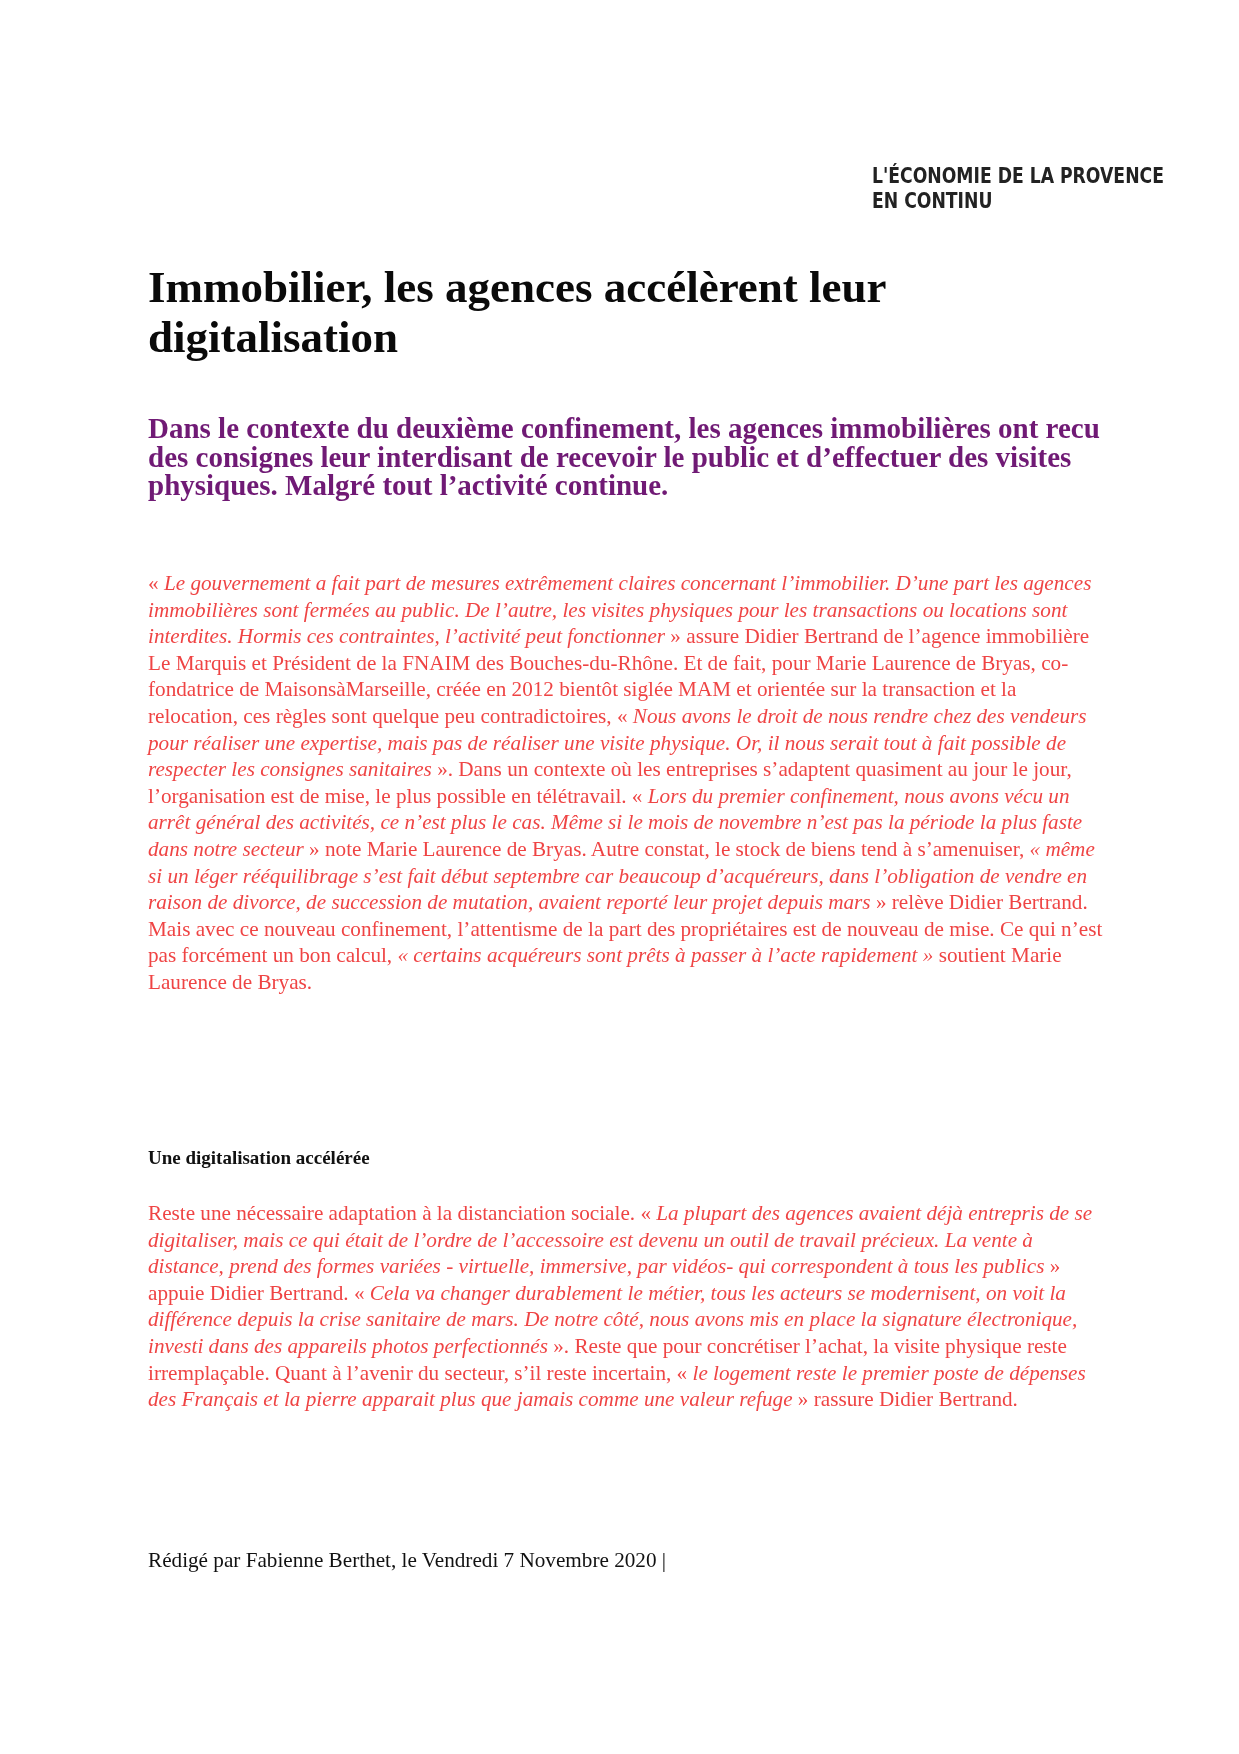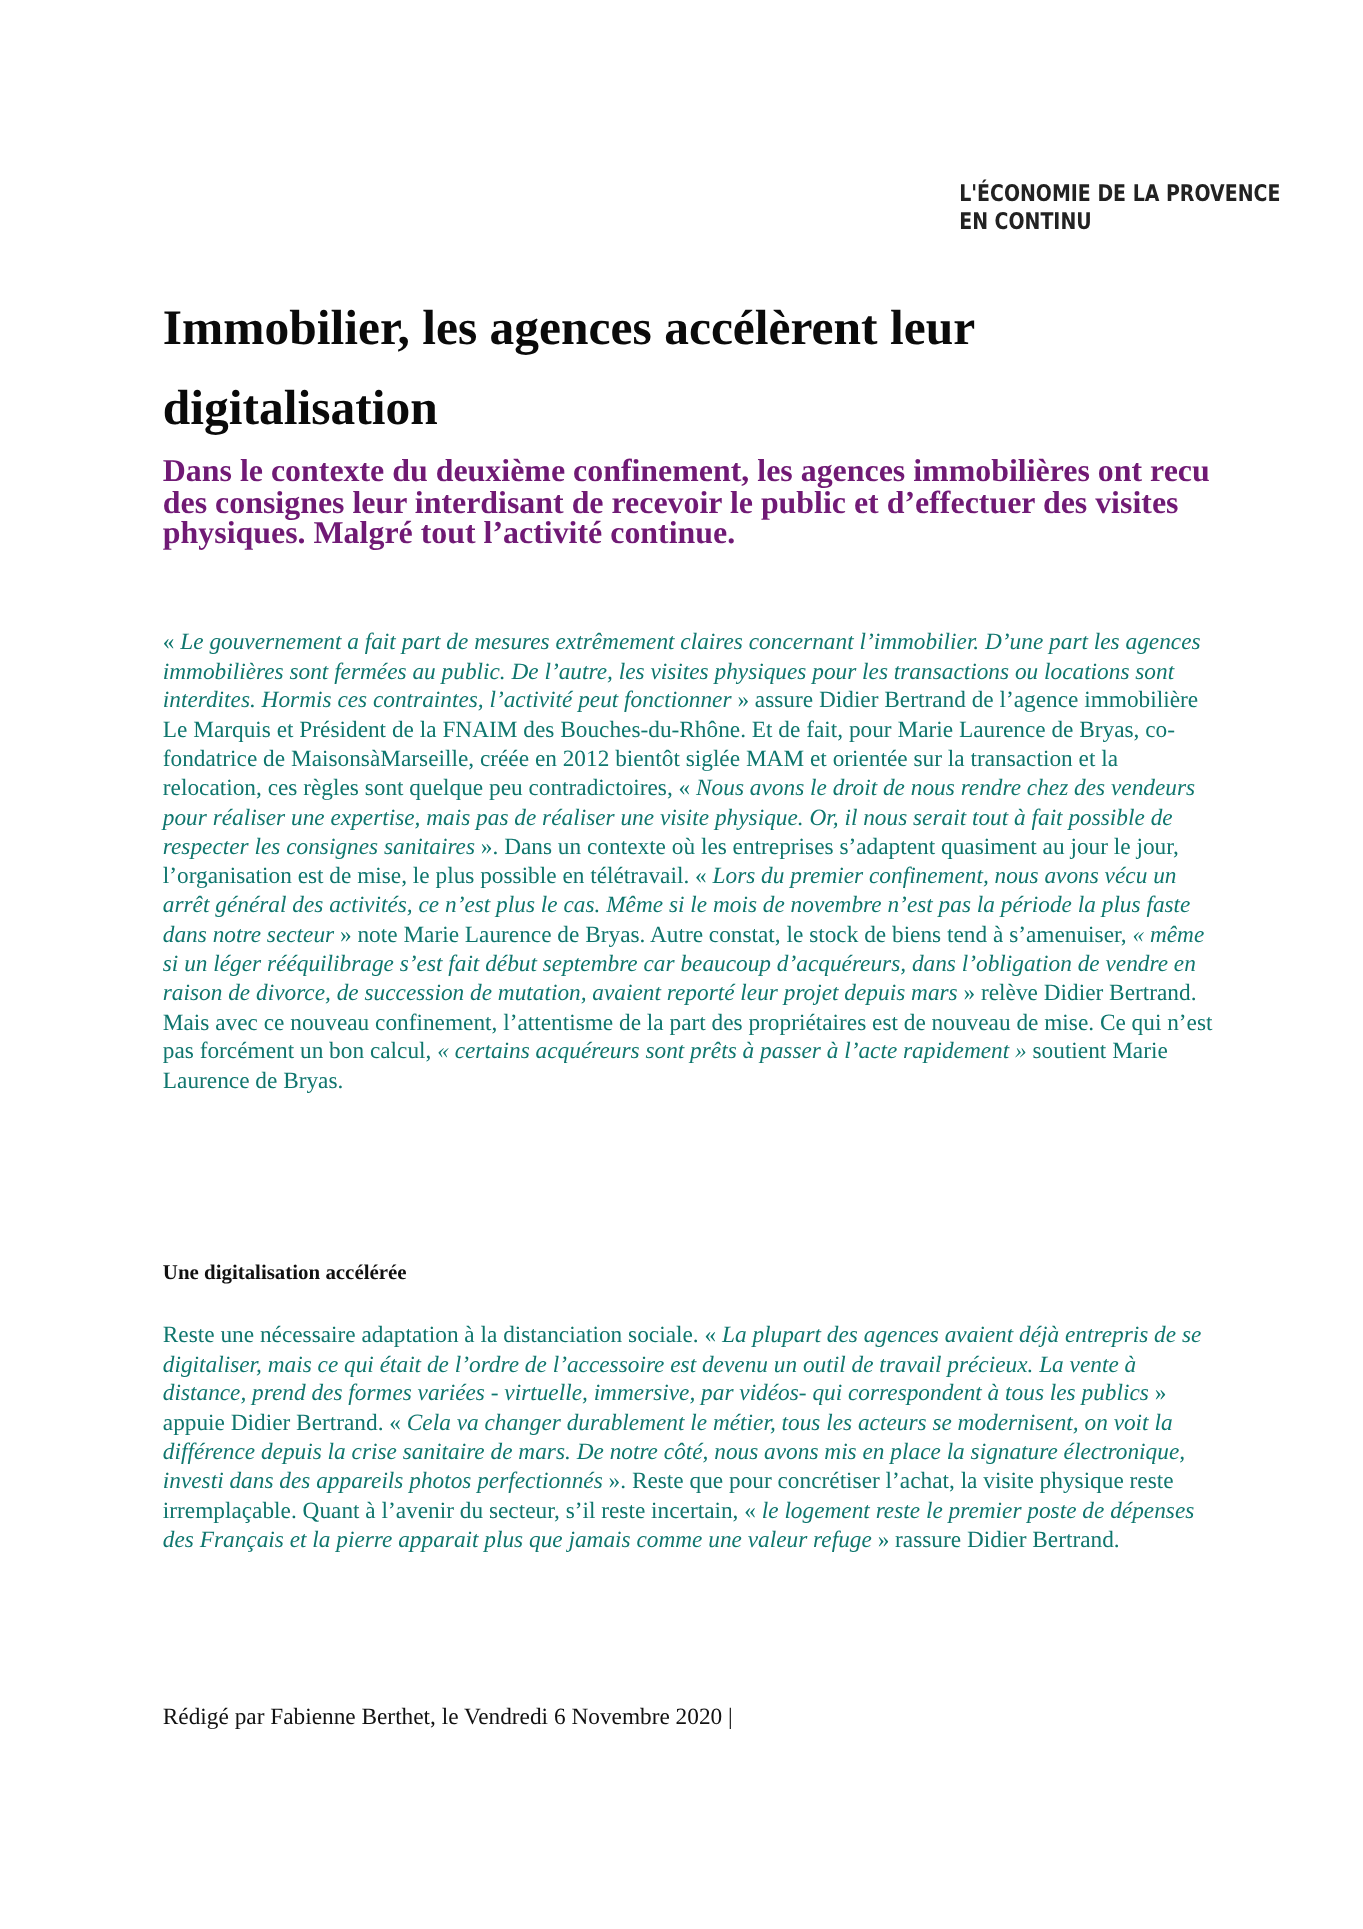--- a/index.html
+++ b/index.html
@@ -11,23 +11,23 @@
   .logo-mark { position:absolute; left:0; top:0; height:82px; display:flex; align-items:flex-end; }
   .stripes { display:flex; flex-direction:column; justify-content:space-between; height:44px; width:14px; margin-right:4px; margin-bottom:8px; }
   .stripes span { display:block; height:8px; background:#4a9fd8; }
   .lm { font-family:"DejaVu Sans", sans-serif; font-weight:bold; font-size:62px; line-height:60px; letter-spacing:-1px; display:inline-block; transform:scaleX(0.98); }
   .lm-black { color:#151515; }
   .lm-blue { color:#4a9fd8; }
   .i-wrap { position:relative; display:inline-block; }
   .i-dot { position:absolute; left:6px; top:-24px; width:14px; height:14px; background:#4a9fd8; }
   .tagline { position:absolute; left:717px; top:18px; font-family:"DejaVu Sans", sans-serif; font-weight:bold; font-size:21px; line-height:25px; color:#222; transform:scaleX(0.82); transform-origin:left top; white-space:nowrap; }
 
-  h1 { position:absolute; left:0; top:262px; width:960px; margin:0; font-family:"Liberation Serif", serif; font-weight:bold; font-size:45px; line-height:72px; color:#0a0a0a; }
+  h1 { position:absolute; left:0; top:262px; width:960px; margin:0; font-family:"Liberation Serif", serif; font-weight:bold; font-size:45px; line-height:50px; color:#0a0a0a; }
   .lead { position:absolute; left:0; top:414px; width:960px; margin:0; font-weight:bold; font-size:29px; line-height:28.5px; color:#701a75; }
-  .body-p { position:absolute; left:0; width:960px; margin:0; font-size:21.2px; line-height:26.6px; color:#0f766e; }
+  .body-p { position:absolute; left:0; width:960px; margin:0; font-size:21.2px; line-height:26.6px; color:#ef4444; }
   .body-p i { font-style:italic; }
   .p1 { top:570px; }
   .sub { position:absolute; left:0; top:1145px; margin:0; font-weight:bold; font-size:19px; line-height:26px; }
   .p2 { top:1200px; }
   .byline { position:absolute; left:0; top:1547px; font-size:21.2px; line-height:26px; margin:0; }
 </style>
 </head>
 <body>
 
 <div class="logo">
@@ -36,14 +36,14 @@
     <div>EN CONTINU</div>
   </div>
 </div>
 
 <div class="page">
   <h1>Immobilier, les agences accélèrent leur digitalisation</h1>
   <p class="lead">Dans le contexte du deuxième confinement, les agences immobilières ont recu des consignes leur interdisant de recevoir le public et d’effectuer des visites physiques. Malgré tout l’activité continue.</p>
   <p class="body-p p1"><span>« </span><i>Le gouvernement a fait part de mesures extrêmement claires concernant l’immobilier. D’une part les agences immobilières sont fermées au public. De l’autre, les visites physiques pour les transactions ou locations sont interdites. Hormis ces contraintes, l’activité peut fonctionner</i><span> » assure Didier Bertrand de l’agence immobilière Le Marquis et Président de la FNAIM des Bouches-du-Rhône. Et de fait, pour Marie Laurence de Bryas, co-fondatrice de MaisonsàMarseille, créée en 2012 bientôt siglée MAM et orientée sur la transaction et la relocation, ces règles sont quelque peu contradictoires, « </span><i>Nous avons le droit de nous rendre chez des vendeurs pour réaliser une expertise, mais pas de réaliser une visite physique. Or, il nous serait tout à fait possible de respecter les consignes sanitaires</i><span> ». Dans un contexte où les entreprises s’adaptent quasiment au jour le jour, l’organisation est de mise, le plus possible en télétravail. « </span><i>Lors du premier confinement, nous avons vécu un arrêt général des activités, ce n’est plus le cas. Même si le mois de novembre n’est pas la période la plus faste dans notre secteur</i><span> »  note Marie Laurence de Bryas. Autre constat, le stock de biens tend à s’amenuiser, </span><i>« même si un léger rééquilibrage s’est fait début septembre car beaucoup d’acquéreurs, dans l’obligation de vendre en raison de divorce, de succession de mutation, avaient reporté leur projet depuis mars</i><span> » relève Didier Bertrand. Mais avec ce nouveau confinement, l’attentisme de la part des propriétaires est de nouveau de mise. Ce qui n’est pas forcément un bon calcul, </span><i>« certains acquéreurs sont prêts à passer à l’acte rapidement »</i><span> soutient Marie Laurence de Bryas.</span></p>
   <h2 class="sub">Une digitalisation accélérée</h2>
   <p class="body-p p2"><span>Reste une nécessaire adaptation à la distanciation sociale. « </span><i>La plupart des agences avaient déjà entrepris de se digitaliser, mais ce qui était de l’ordre de l’accessoire est devenu un outil de travail précieux. La vente à distance, prend des formes variées - virtuelle, immersive, par vidéos- qui correspondent à tous les publics</i><span> » appuie Didier Bertrand. « </span><i>Cela va changer durablement le métier, tous les acteurs se modernisent, on voit la différence depuis la crise sanitaire de mars. De notre côté, nous avons mis en place la signature électronique, investi dans des appareils photos perfectionnés</i><span> ». Reste que pour concrétiser l’achat, la visite physique reste irremplaçable. Quant à l’avenir du secteur, s’il reste incertain, « </span><i>le logement reste le premier poste de dépenses des Français et la pierre apparait plus que jamais comme une valeur refuge</i><span> » rassure Didier Bertrand.</span></p>
-  <p class="byline">Rédigé par Fabienne Berthet, le Vendredi 6 Novembre 2020 |</p>
+  <p class="byline">Rédigé par Fabienne Berthet, le Vendredi 7 Novembre 2020 |</p>
 </div>
 
 </body></html>

